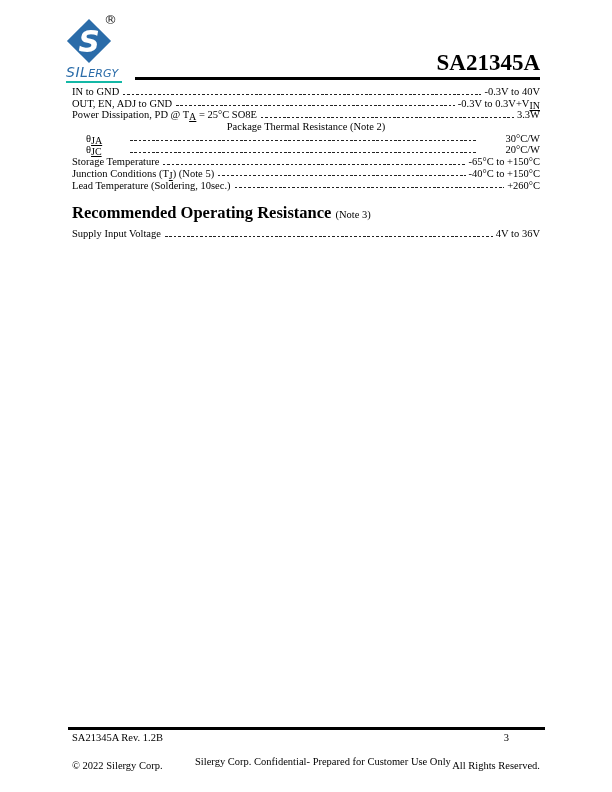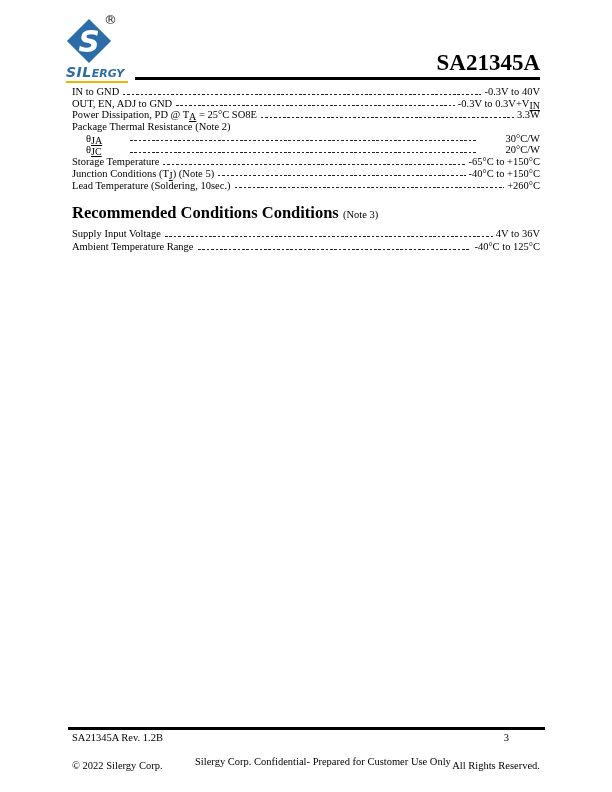--- a/index.html
+++ b/index.html
@@ -19,22 +19,22 @@
   .reg-mark {
     position:absolute; left:38px; top:0;
     font-size:13px; color:#222;
     font-family:"DejaVu Sans",sans-serif;
   }
   .wordmark {
     position:absolute; left:0; top:52px;
     display:inline-block;
     color:#2b6ca9;
     font-family:"DejaVu Sans","Liberation Sans",sans-serif;
-    font-style:italic; font-weight:bold;
-    border-bottom:2px solid #eab308;
+    font-style:italic; font-weight:normal;
+    border-bottom:2px solid #14b8a6;
     padding:0 4px 1px 0;
     line-height:1; white-space:nowrap;
   }
   .wm-big   { font-size:14px; letter-spacing:.5px; }
   .wm-small { font-size:11px; }
 
   .part-number {
     position:absolute; top:50px; right:72px;
     font-size:23px; font-weight:bold;
   }
@@ -50,20 +50,21 @@
     margin:0; font-size:16.5px; font-weight:bold; line-height:17px;
     white-space:nowrap;
   }
   .sec-title .note { font-size:10.5px; font-weight:normal; }
   .sec-title.second { margin-top:13px; margin-bottom:4px; }
 
   .row {
     display:flex; align-items:baseline;
     font-size:10.5px; line-height:11.7px; height:11.7px;
     white-space:nowrap;
+    justify-content:center;
   }
   .rows-roc .row { line-height:13px; height:13px; }
   .row.indent { padding-left:14px;gap:24px; }
   .lbl, .val { white-space:pre; }
   .leader {
     flex:1; align-self:flex-end;
     height:1px; margin:0 3px 3.2px 4px;
     background-image:repeating-linear-gradient(to right,#222 0 2.5px,transparent 2.5px 4.4px);
   }
   sub { font-size:10px; line-height:0; vertical-align:-2px; letter-spacing:0;text-decoration:underline; }
@@ -149,35 +150,30 @@
       </div>
 
       <div class="row">
         <span class="lbl"><span>Lead Temperature (Soldering, 10sec.)</span></span>
         <span class="leader"></span>
         <span class="val"><span>+260°C</span></span>
       </div>
 
     </div>
 
-    <h1 class="sec-title second"><span>Recommended Conditions Conditions</span> <span class="note">(Note 3)</span></h1>
+    <h1 class="sec-title second"><span>Recommended Operating Resistance</span> <span class="note">(Note 3)</span></h1>
 
     <div class="rows-roc">
 
       <div class="row">
         <span class="lbl"><span>Supply Input Voltage</span></span>
         <span class="leader"></span>
         <span class="val"><span>4V to 36V</span></span>
       </div>
 
-      <div class="row">
-        <span class="lbl"><span>Ambient Temperature Range</span></span>
-        <span class="leader"></span>
-        <span class="val"><span>-40°C to 125°C</span></span>
-      </div>
 
     </div>
 
   </main>
 
   <div class="footer-rule"></div>
   <div class="f-line f-line1">
     <span>SA21345A Rev. 1.2B</span>
     <span class="f-center">Silergy Corp. Confidential- Prepared for Customer Use Only</span>
     <span class="f-page">3</span>

